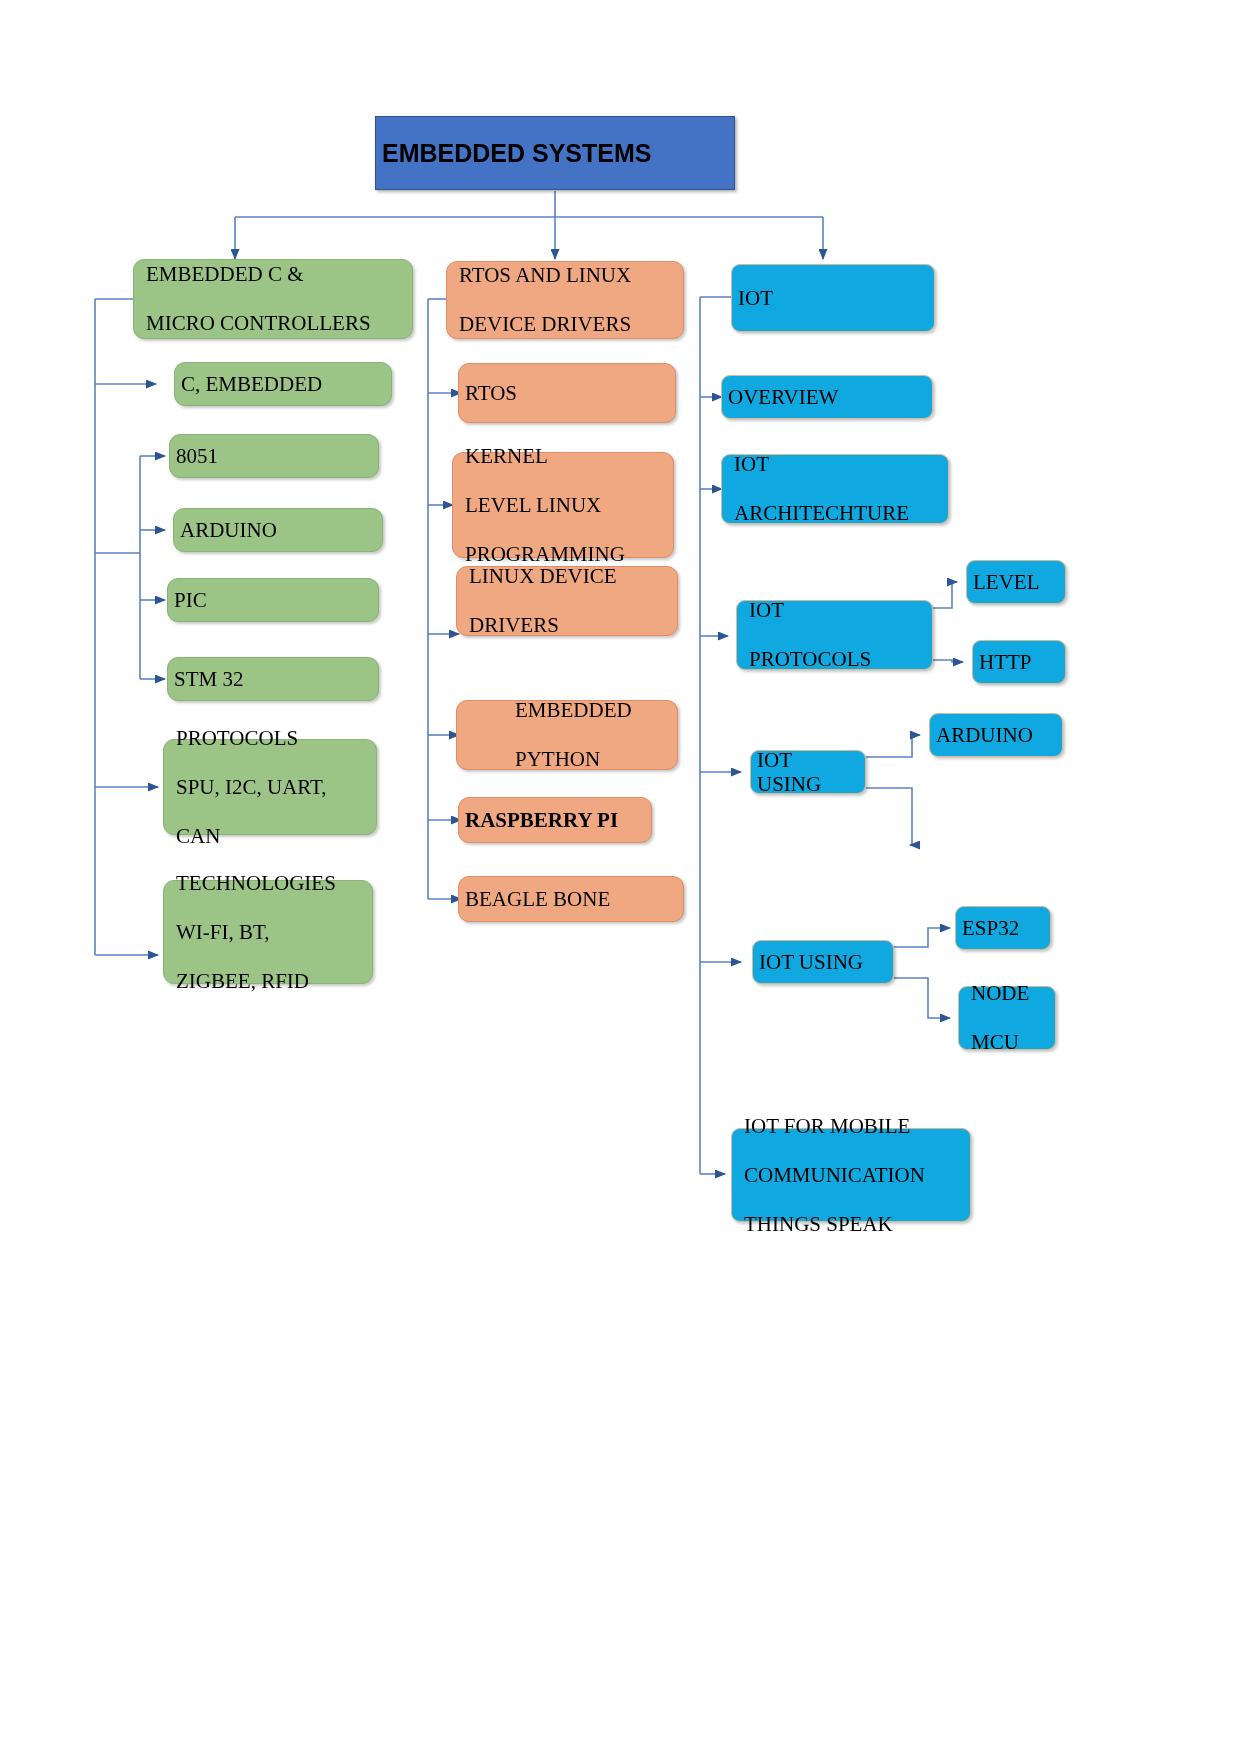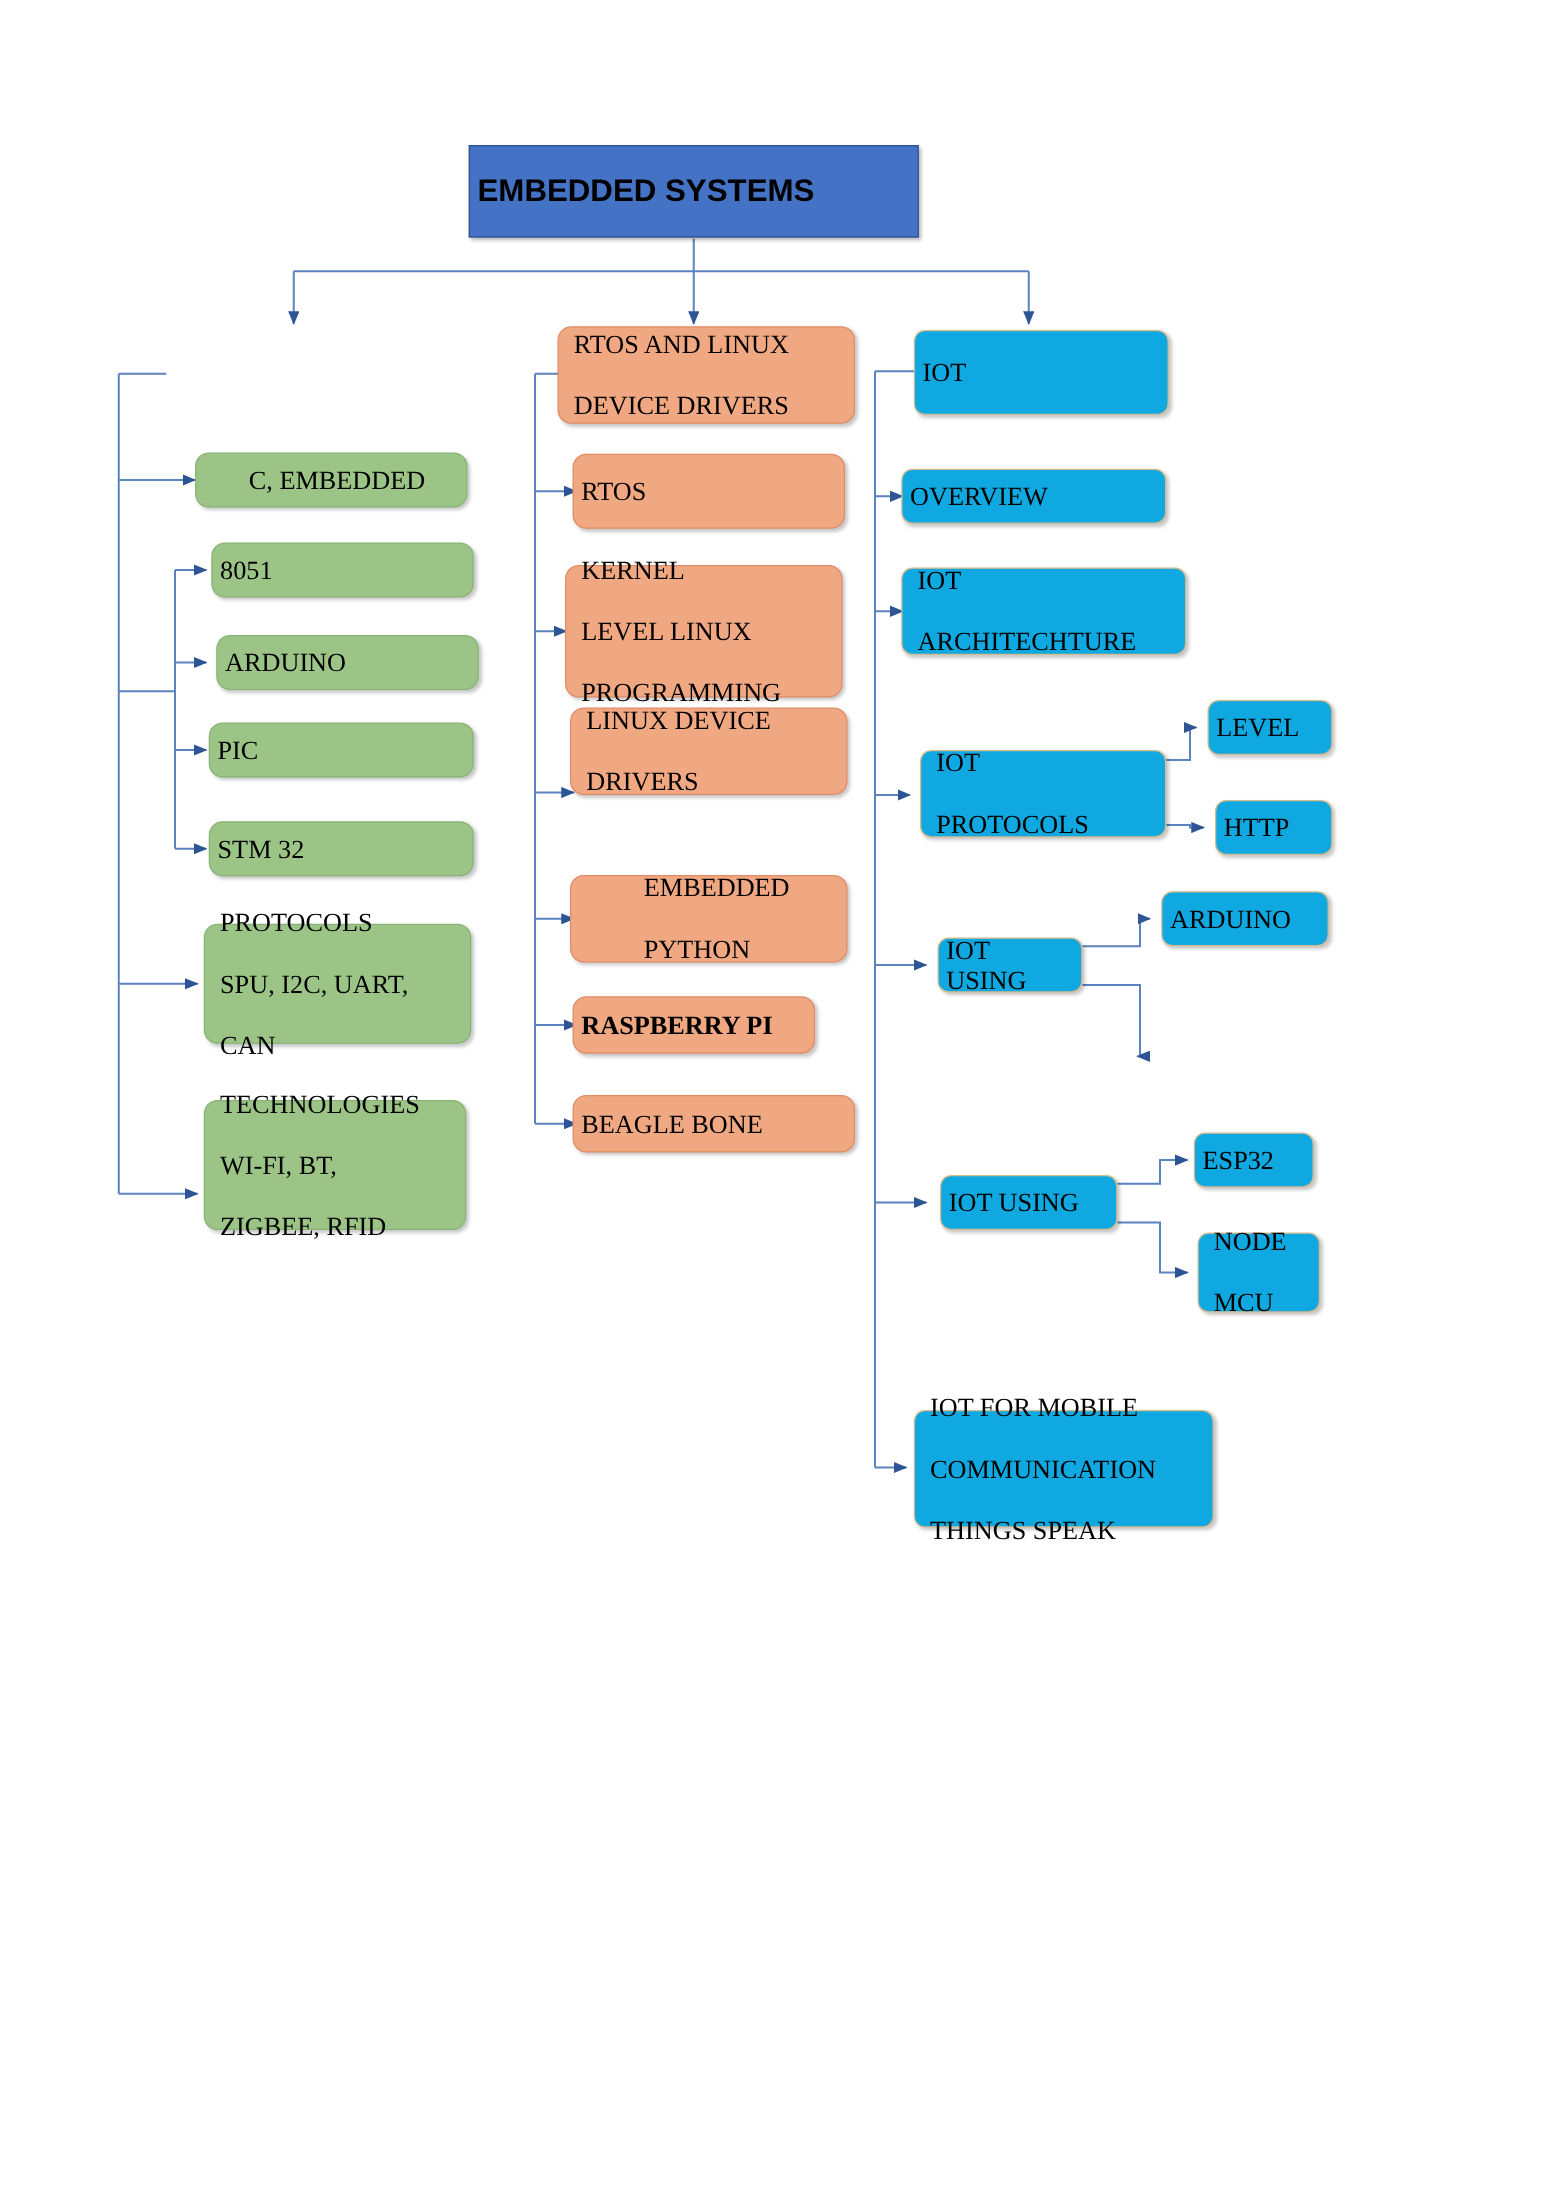--- a/index.html
+++ b/index.html
@@ -78,22 +78,28 @@
     <path class="ln" d="M866,788 L912,788 L912,845 L910,845" marker-end="url(#ar)"></path>
 
     <path class="ln" d="M894,947 L928,947 L928,928 L950,928" marker-end="url(#ar)"></path>
     <path class="ln" d="M894,978 L928,978 L928,1018 L950,1018" marker-end="url(#ar)"></path>
   </svg>
 
   <div class="node root" style="left:375px;top:116px;width:360px;height:74px;">
     <span>EMBEDDED SYSTEMS</span>
   </div>
 
-
-  <div class="node green" style="left:156px;top:362px;width:218px;height:44px;padding-left:36px;">
+  <div class="node green" style="left:133px;top:259px;width:280px;height:80px;">
+    <span>
+      <span>EMBEDDED C &amp;</span><br>
+      <span>MICRO CONTROLLERS</span>
+    </span>
+  </div>
+
+  <div class="node green" style="left:174px;top:362px;width:218px;height:44px;">
     <span>C, EMBEDDED</span>
   </div>
 
   <div class="node green" style="left:169px;top:434px;width:210px;height:44px;">
     <span>8051</span>
   </div>
 
   <div class="node green" style="left:173px;top:508px;width:210px;height:44px;">
     <span>ARDUINO</span>
   </div>

